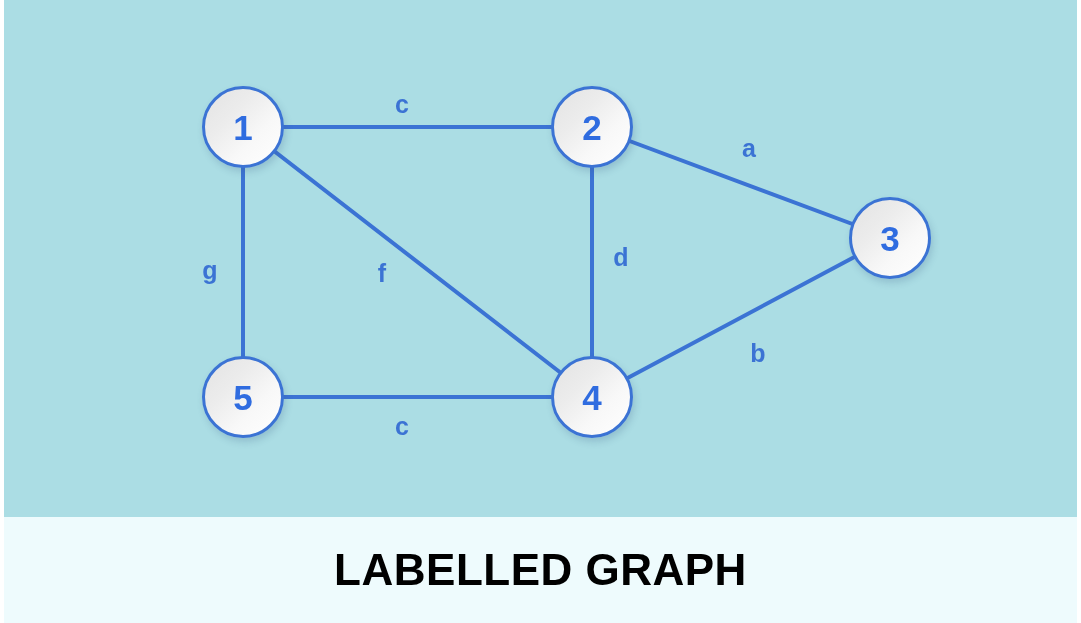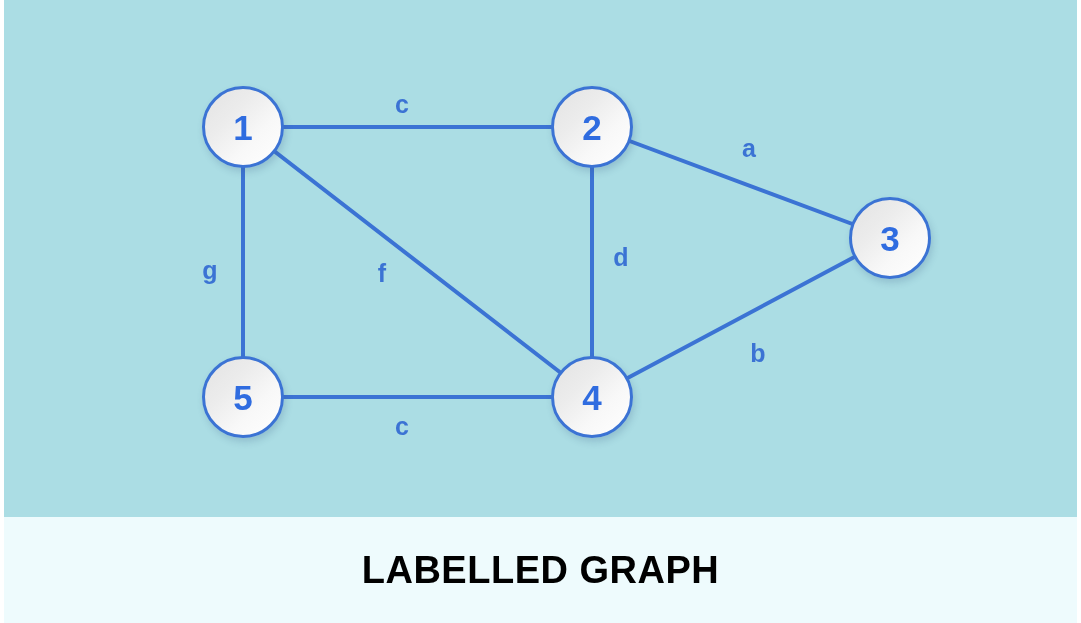--- a/index.html
+++ b/index.html
@@ -37,21 +37,21 @@
     width: 1073px;
     height: 106px;
     background: #EEFBFD;
     display: flex;
     align-items: center;
     justify-content: center;
   }
   #caption-title {
     font-family: "Liberation Sans", sans-serif;
     font-weight: bold;
-    font-size: 38px;
+    font-size: 44px;
     letter-spacing: 0.5px;
     color: #000000;
     text-align: center;
     line-height: 1;
     user-select: none;
   }
   
   #edge-layer {
     position: absolute;
     left: 0;

